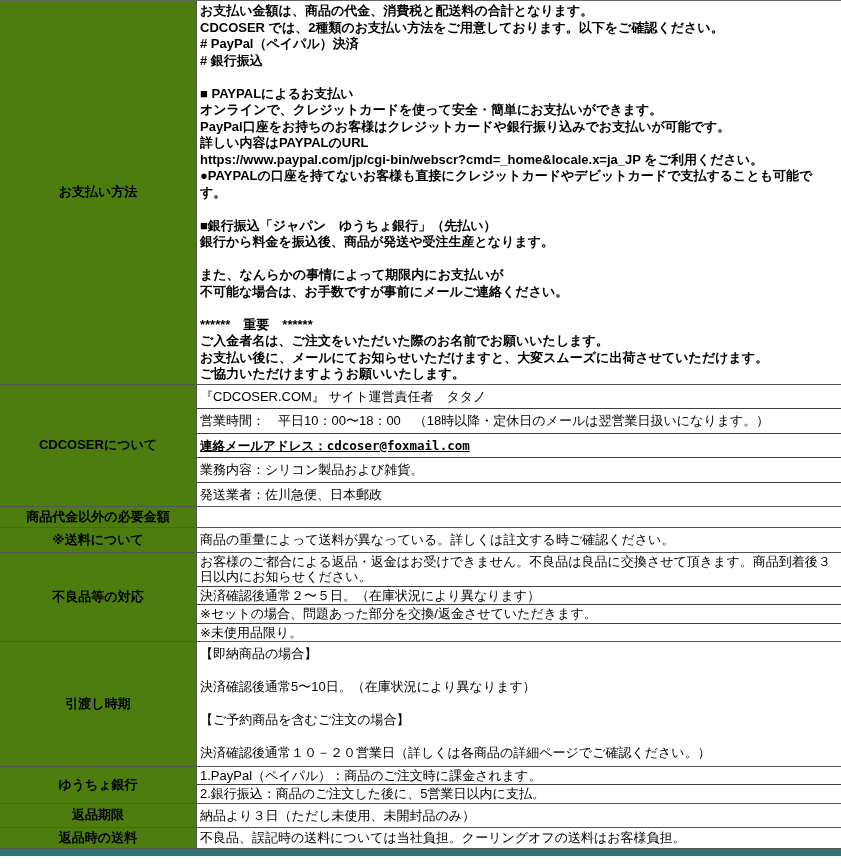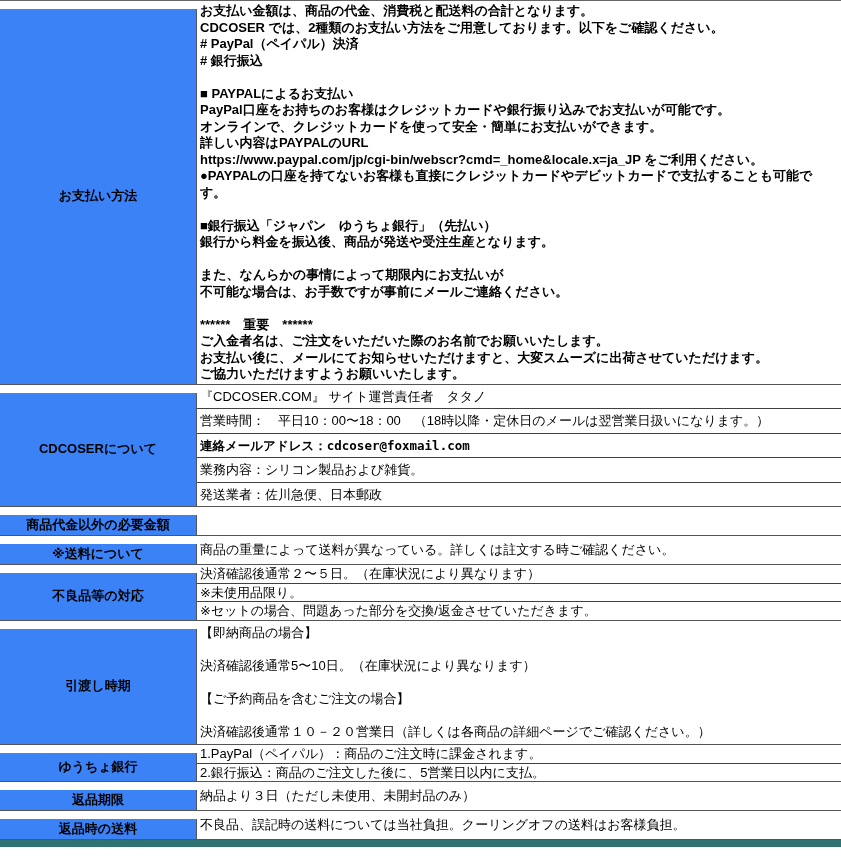--- a/index.html
+++ b/index.html
@@ -9,57 +9,56 @@
     font-size:13px;
     color:#000;
   }
   .info-table { width:841px; border-top:1px solid #666; border-collapse:collapse; }
   .row { display:flex; border-bottom:1px solid #555; align-items:stretch; }
   .label-cell {
     flex:0 0 197px; width:197px; box-sizing:border-box;
     display:flex; align-items:center; justify-content:center;
     text-align:left; font-weight:bold;
     border-right:1px solid #555;
-    background:#3b82f6;
+    background:#4d7c0f;
     padding:2px 4px;
     line-height:16px;
-    margin-top:8px;
   }
   .content-cell { flex:1 1 auto; min-width:0; display:flex; flex-direction:column; justify-content:center; }
   .pm-lines { padding:2px 3px 1px 3px;font-weight:bold; }
   .line { min-height:16.5px; line-height:16.5px; white-space:pre-wrap; word-break:break-all; }
   .dl-lines { padding:4px 3px; }
   .sub-rows { display:flex; flex-direction:column; justify-content:stretch; }
   .sub-row { border-bottom:1px solid #404040; line-height:15.5px; word-break:break-all; }
   .sub-row:last-child { border-bottom:none; }
   .about .sub-row { padding:4px 3px; }
   .tight .sub-row { padding:1px 3px; }
   .single { padding:4px 3px; line-height:15.5px; }
   .thin { padding:2px 3px; }
-  .bold { font-weight:bold; }
+  .bold { font-weight:bold;text-decoration:underline; }
   .mono { font-family:"DejaVu Sans Mono","Liberation Mono",monospace; font-size:12.5px; }
   .footer-bar { width:841px; height:7px; background:#2e7272; }
 </style>
 </head>
 <body>
 
 <div class="info-table">
 
   <section class="row">
     <div class="label-cell">お支払い方法</div>
     <div class="content-cell">
       <div class="pm-lines">
           <div class="line">お支払い金額は、商品の代金、消費税と配送料の合計となります。</div>
           <div class="line">CDCOSER では、2種類のお支払い方法をご用意しております。以下をご確認ください。</div>
           <div class="line"># PayPal（ペイパル）決済</div>
           <div class="line"># 銀行振込</div>
           <div class="line"></div>
           <div class="line">■ PAYPALによるお支払い</div>
+          <div class="line">オンラインで、クレジットカードを使って安全・簡単にお支払いができます。</div>
           <div class="line">PayPal口座をお持ちのお客様はクレジットカードや銀行振り込みでお支払いが可能です。</div>
-          <div class="line">オンラインで、クレジットカードを使って安全・簡単にお支払いができます。</div>
           <div class="line">詳しい内容はPAYPALのURL</div>
           <div class="line">https://www.paypal.com/jp/cgi-bin/webscr?cmd=_home&amp;locale.x=ja_JP をご利用ください。</div>
           <div class="line">●PAYPALの口座を持てないお客様も直接にクレジットカードやデビットカードで支払することも可能です。</div>
           <div class="line"></div>
           <div class="line">■銀行振込「ジャパン　ゆうちょ銀行」（先払い）</div>
           <div class="line">銀行から料金を振込後、商品が発送や受注生産となります。</div>
           <div class="line"></div>
           <div class="line">また、なんらかの事情によって期限内にお支払いが</div>
           <div class="line">不可能な場合は、お手数ですが事前にメールご連絡ください。</div>
           <div class="line"></div>
@@ -89,23 +88,24 @@
   <section class="row">
     <div class="label-cell">※送料について</div>
     <div class="content-cell">
       <div class="single">商品の重量によって送料が異なっている。詳しくは註文する時ご確認ください。</div>
     </div>
   </section>
 
   <section class="row">
     <div class="label-cell">不良品等の対応</div>
     <div class="content-cell sub-rows tight">
+      <div class="sub-row">お客様のご都合による返品・返金はお受けできません。不良品は良品に交換させて頂きます。商品到着後３日以内にお知らせください。</div>
       <div class="sub-row">決済確認後通常２〜５日。（在庫状況により異なります）</div>
+      <div class="sub-row">※セットの場合、問題あった部分を交換/返金させていただきます。</div>
       <div class="sub-row">※未使用品限り。</div>
-      <div class="sub-row">※セットの場合、問題あった部分を交換/返金させていただきます。</div>
     </div>
   </section>
 
   <section class="row">
     <div class="label-cell">引渡し時期</div>
     <div class="content-cell">
       <div class="dl-lines">
           <div class="line">【即納商品の場合】</div>
           <div class="line"></div>
           <div class="line">決済確認後通常5〜10日。（在庫状況により異なります）</div>

